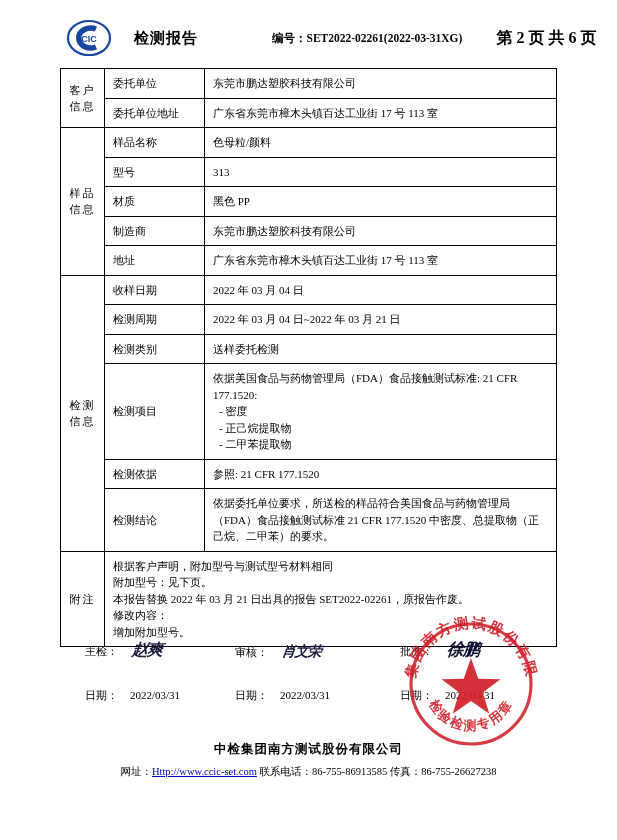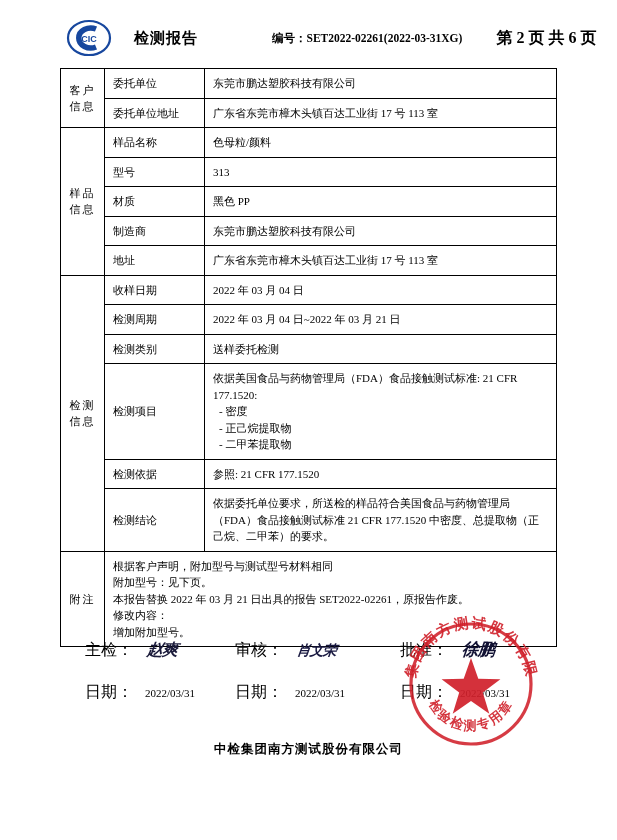--- a/index.html
+++ b/index.html
@@ -113,21 +113,21 @@
     left: 0;
     width: 497px;
   }
   .sig-row.r1 { top: 14px; }
   .sig-row.r2 { top: 56px; }
   .sig-cell {
     display: flex;
     align-items: baseline;
   }
   .sig-cell .lab {
-    font-size: 16px;
+    font-size: 11px;
     white-space: nowrap;
   }
   .sig-cell .val {
     font-size: 11px;
     margin-left: 12px;
     white-space: nowrap;
   }
   .hand {
     font-family: "DejaVu Serif", serif;
     font-style: italic;
@@ -337,15 +337,18 @@
       </text>
       <text font-family="Liberation Serif, serif" font-size="13" font-weight="bold" fill="#d0202a" opacity="0.9" letter-spacing="2">
         <textPath href="#arcBottom" startOffset="50%" text-anchor="middle">检验检测专用章</textPath>
       </text>
       <polygon fill="#d0202a" opacity="0.92" points="76,50 83.3,70.8 105.4,71.2 87.8,84.6 94.3,105.8 76,92.9 57.7,105.8 64.2,84.6 46.6,71.2 68.7,70.8"></polygon>
     </svg>
   </div>
 
   <div class="footer">
     <div class="f-company">中检集团南方测试股份有限公司</div>
+    <div>
+      <span>网址：</span><span class="link">Http://www.ccic-set.com</span>&nbsp;<span>联系电话：</span><span>86-755-86913585</span>&nbsp;<span>传真：</span><span>86-755-26627238</span>
+    </div>
   </div>
 
 </div>
 
 </body></html>

